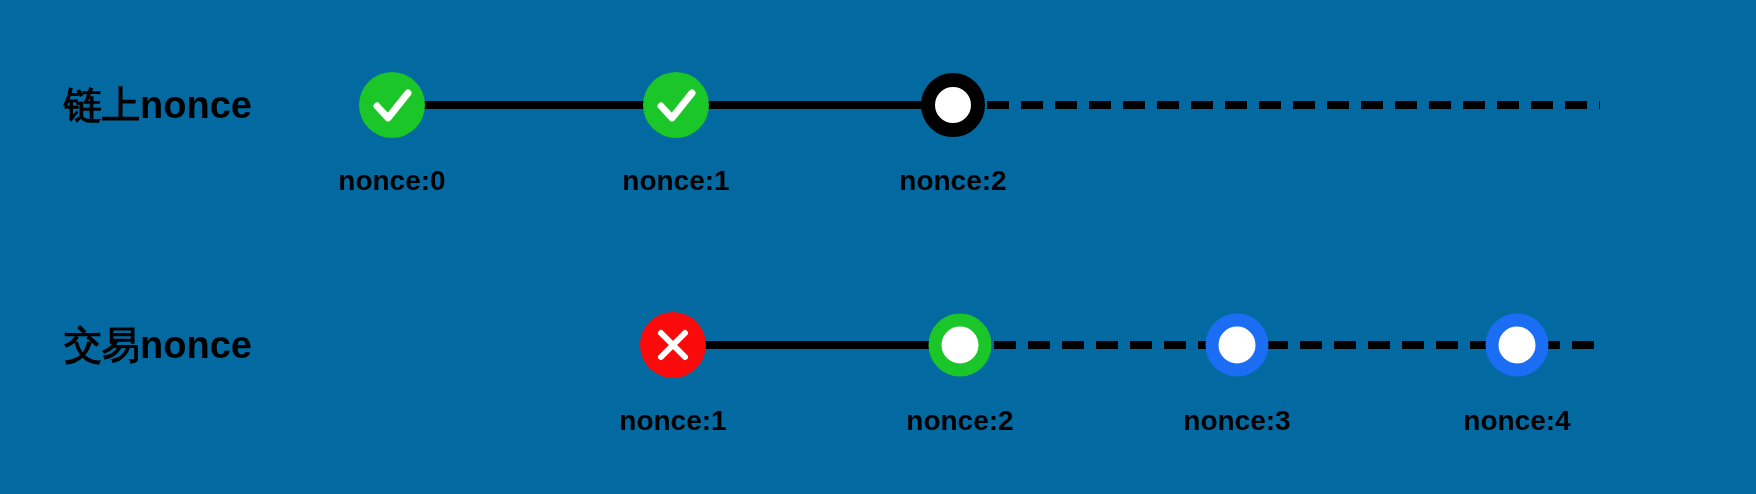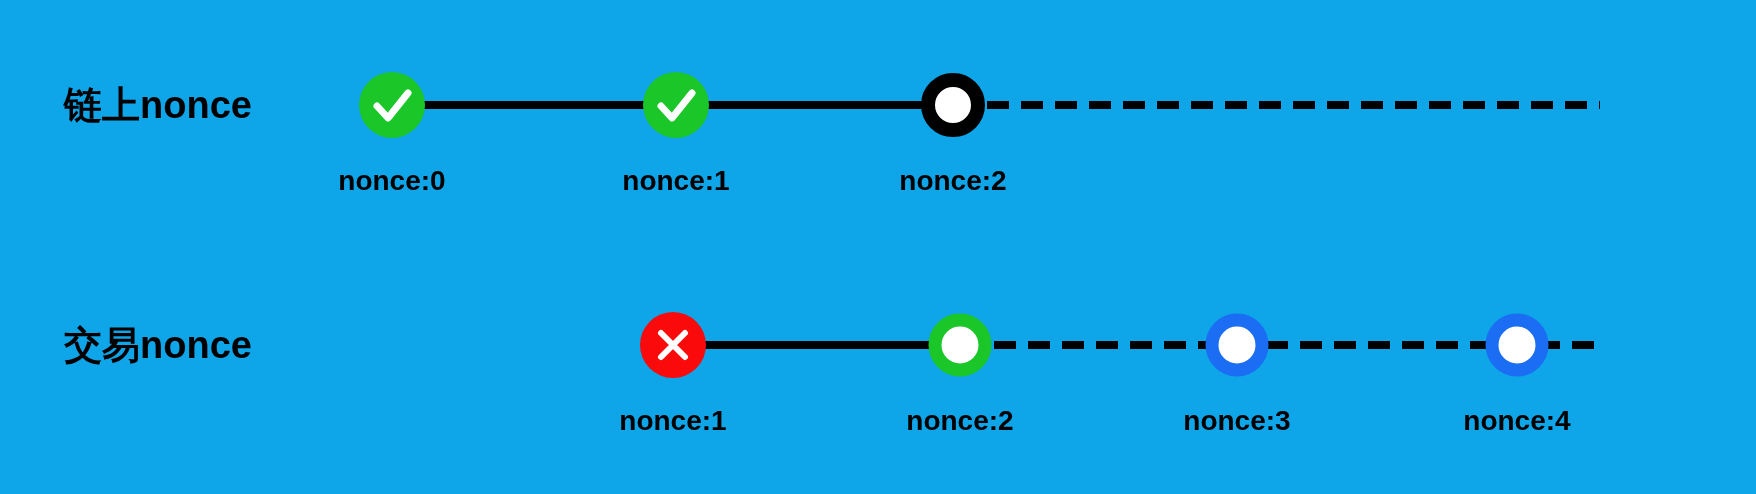--- a/index.html
+++ b/index.html
@@ -4,21 +4,21 @@
 <style>
   html, body {
     margin: 0;
     padding: 0;
     background: #ffffff;
   }
   .canvas {
     position: relative;
     width: 1756px;
     height: 494px;
-    background: #0ea5e9;
+    background: #0369a1;
     overflow: hidden;
   }
   svg { display: block; }
   .row-label {
     font-family: "Liberation Sans", sans-serif;
     font-size: 38px;
     font-weight: 700;
     fill: #000000;
   }
   .node-label {

